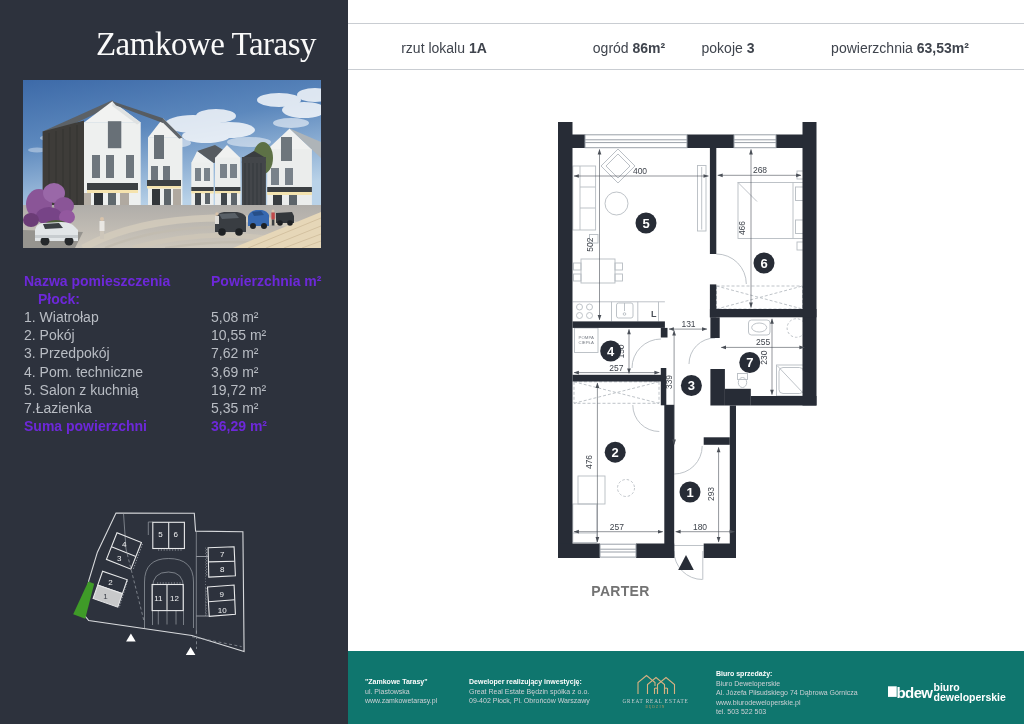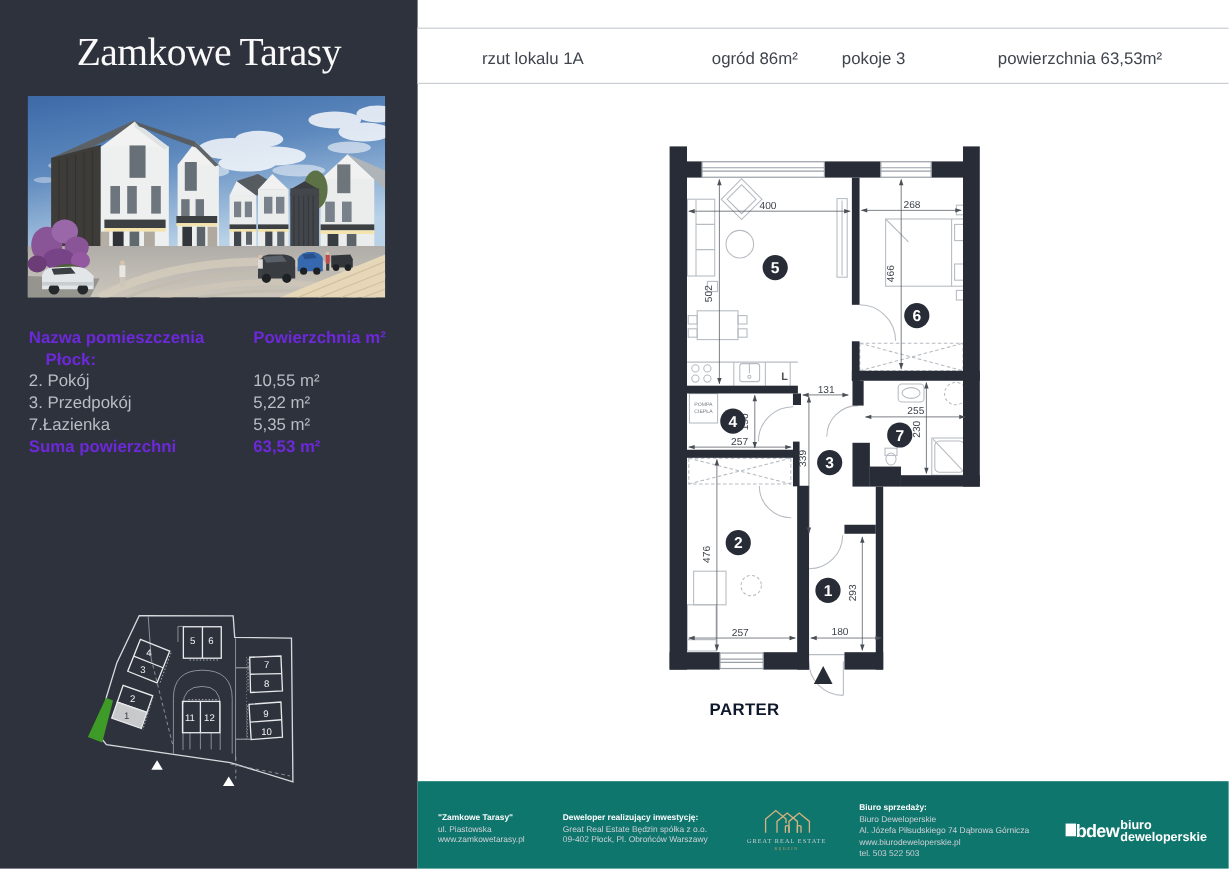--- a/index.html
+++ b/index.html
@@ -4,38 +4,38 @@
 <title>Zamkowe Tarasy</title>
 <style>
   html,body{margin:0;padding:0;}
   body{width:1024px;height:724px;position:relative;background:#fff;
        font-family:"Liberation Sans", sans-serif;overflow:hidden;}
   .abs{position:absolute;}
   
   #sidebar{left:0;top:0;width:348px;height:724px;background:#2d323d;}
   #title{left:0;top:26px;width:348px;text-align:center;color:#fafafa;
          font-family:"Liberation Serif", serif;font-size:33px;font-weight:400;
-         letter-spacing:-0.5px;}
+         letter-spacing:-0.5px;padding-left:32px;}
   #photo{left:23px;top:80px;width:298px;height:168px;}
   
   #rooms{left:24px;top:271.5px;width:300px;color:#b9bdc4;font-size:14px;line-height:18.2px;}
   #rooms .hd{color:#6d28d9;font-weight:bold;}
   #rooms .row{position:relative;white-space:nowrap;}
   #rooms .v{position:absolute;left:187px;top:0;}
   
   #hdr{left:348px;top:23px;width:676px;height:45px;border-top:1px solid #c9cdd2;
        border-bottom:1px solid #c9cdd2;background:#fff;}
   .hitem{position:absolute;top:2px;height:45px;line-height:45px;color:#3f444d;
         font-size:14px;white-space:nowrap;transform:translateX(-50%);}
-  .hitem b{font-weight:normal;}
+  .hitem b{font-weight:bold;}
   
   #footer{left:348px;top:651px;width:676px;height:73px;background:#0f766e;color:#e8eaec;}
   .fcol{position:absolute;font-size:7px;line-height:9.6px;white-space:nowrap;color:#cdd0d5;}
   .fcol b{font-size:7px;color:#fdfdfd;}
-  #parter{left:545px;top:582.5px;width:151px;text-align:center;color:#0f172a;
+  #parter{left:545px;top:582.5px;width:151px;text-align:center;color:#737373;
           font-weight:bold;font-size:14px;letter-spacing:0.3px;}
 </style>
 </head>
 <body>
   <div id="sidebar" class="abs"></div>
   <div id="title" class="abs">Zamkowe Tarasy</div>
   <div id="photo" class="abs"><svg width="298" height="168" viewBox="0 0 298 168">
     <defs>
       <linearGradient id="sky" x1="0" y1="0" x2="0.35" y2="1">
         <stop offset="0" stop-color="#3d6aa8"></stop>
@@ -203,24 +203,27 @@
       <rect x="192.4" y="144" width="3.2" height="7" fill="#3c4044"></rect>
       <circle cx="250" cy="131" r="1.5" fill="#d9c3ab"></circle>
       <rect x="248.4" y="132.5" width="3.4" height="7" fill="#c24a4a"></rect>
       <rect x="248.8" y="139.5" width="2.6" height="6" fill="#3c4044"></rect>
     </g>
   </svg></div>
 
   <div id="rooms" class="abs">
     <div class="row hd">Nazwa pomieszczenia<span class="v">Powierzchnia m²</span></div>
     <div class="row hd" style="padding-left:14px;">Płock:</div>
+    <div class="row">1. Wiatrołap<span class="v">5,08 m²</span></div>
     <div class="row">2. Pokój<span class="v">10,55 m²</span></div>
-    <div class="row">3. Przedpokój<span class="v">5,22 m²</span></div>
+    <div class="row">3. Przedpokój<span class="v">7,62 m²</span></div>
+    <div class="row">4. Pom. techniczne<span class="v">3,69 m²</span></div>
+    <div class="row">5. Salon z kuchnią<span class="v">19,72 m²</span></div>
     <div class="row">7.Łazienka<span class="v">5,35 m²</span></div>
-    <div class="row hd">Suma powierzchni<span class="v">63,53 m²</span></div>
+    <div class="row hd">Suma powierzchni<span class="v">36,29 m²</span></div>
   </div>
 
   <div id="siteplan" class="abs" style="left:70px;top:495px;">
     <svg width="200" height="180" viewBox="70 495 200 180">
       <g fill="none" stroke="#d7d9dc" stroke-width="1">
         <polygon points="116,513 194.3,513.2 195.6,531.1 242.9,531.8 244.1,651.6 191.9,635.5 88.7,620.6 83.7,614.4 88.7,580.8 97.4,552.2" stroke-width="1.1"></polygon>
       </g>
       <polygon points="88.3,581.5 94.2,583.8 85.2,618.8 73.2,614.2" fill="#3f9b28" stroke="none"></polygon>
       <g fill="none" stroke="#9ba0a8" stroke-width="0.7">
         <path d="M144.5,628 L144.5,582 Q144.5,558.5 168.5,558.5 Q193.5,558.5 193.5,582 L193.5,628"></path>

